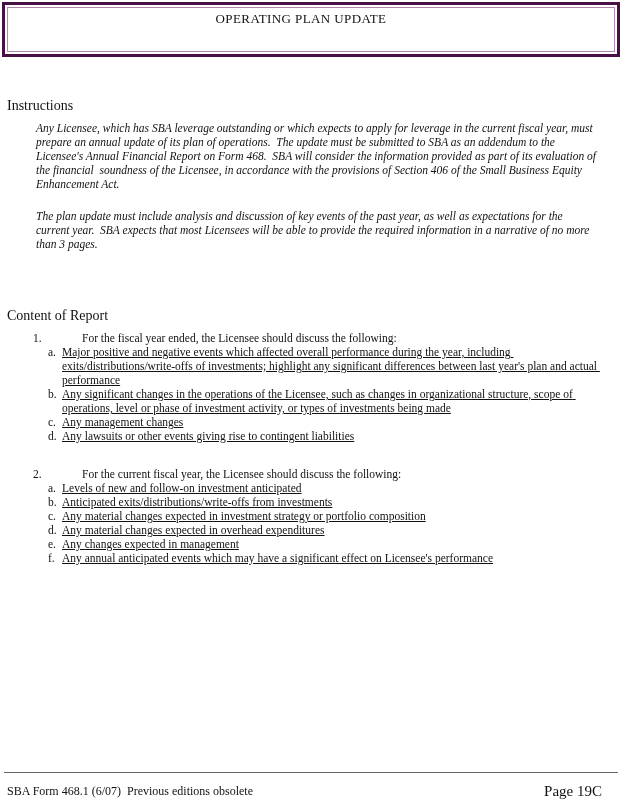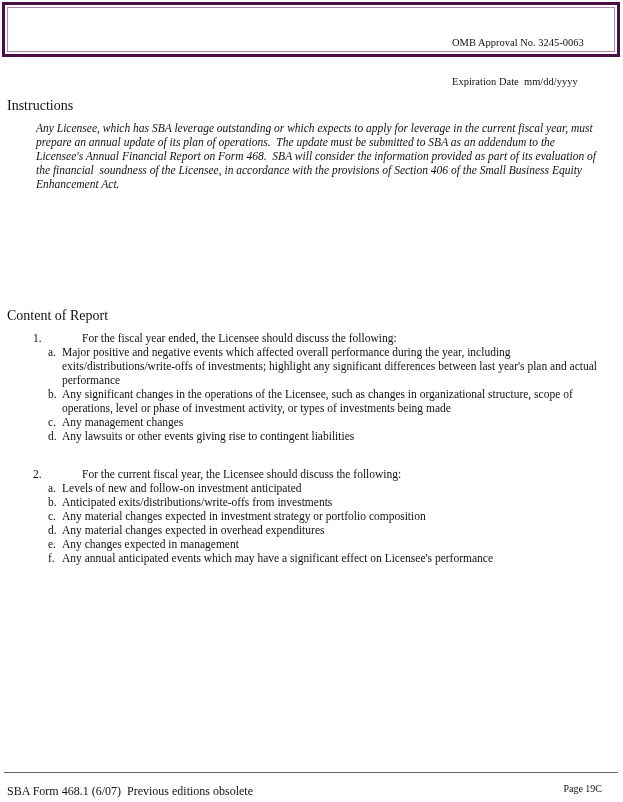--- a/index.html
+++ b/index.html
@@ -72,56 +72,54 @@
     font-size: 11.5px;
     line-height: 14px;
   }
   .item { margin: 0; }
   .item + .item { margin-top: 24px; }
   .item-row { display: flex; }
   .item-row .num { flex: 0 0 15px; }
   .item-row .itext { flex: 1; white-space: pre-wrap; margin-left: 34px; }
   .sub { display: flex; padding-left: 15px; }
   .sub .marker { flex: 0 0 14px; }
-  .sub .stext { flex: 1; white-space: pre-wrap; }
+  .sub .stext { flex: 1; white-space: pre-wrap; text-decoration: underline; }
 
   .footer-rule {
     position: absolute;
     left: 4px; top: 772px;
     width: 614px; height: 0;
     border-top: 1px solid #666666;
   }
   .footer-left {
     position: absolute;
     left: 7px; top: 784px;
     font-size: 12px;
     white-space: pre-wrap;
   }
   .footer-right {
     position: absolute;
     right: 21px; top: 783px;
-    font-size: 10px;
+    font-size: 15px;
     white-space: pre-wrap;
   }
 </style>
 </head>
 <body>
 
 <div class="page">
 
   <div class="header-box">
-    <div class="omb-block">
-      <div>OMB Approval No. 3245-0063</div>
-      <div>Expiration Date  mm/dd/yyyy</div>
-    </div>
+    <div class="header-title">OPERATING PLAN UPDATE</div>
   </div>
 
   <div class="heading h-instructions">Instructions</div>
 
   <p class="para p1">Any Licensee, which has SBA leverage outstanding or which expects to apply for leverage in the current fiscal year, must prepare an annual update of its plan of operations.  The update must be submitted to SBA as an addendum to the Licensee's Annual Financial Report on Form 468.  SBA will consider the information provided as part of its evaluation of the financial  soundness of the Licensee, in accordance with the provisions of Section 406 of the Small Business Equity Enhancement Act.</p>
+  <p class="para p2">The plan update must include analysis and discussion of key events of the past year, as well as expectations for the current year.  SBA expects that most Licensees will be able to provide the required information in a narrative of no more than 3 pages.</p>
 
   <div class="heading h-content">Content of Report</div>
 
   <div class="report-list">
 
     <div class="item">
       <div class="item-row">
         <span class="num">1.</span>
         <span class="itext">For the fiscal year ended, the Licensee should discuss the following:</span>
       </div>

